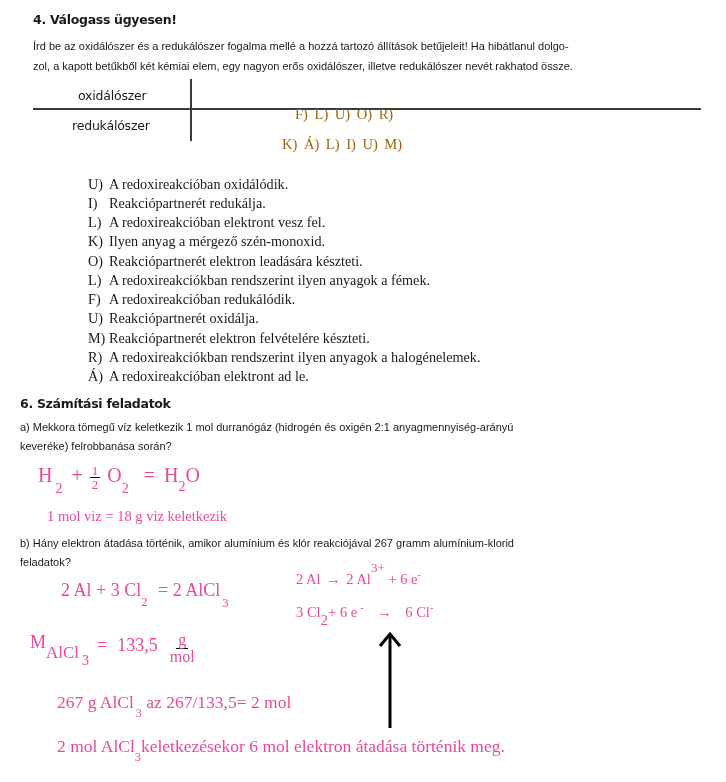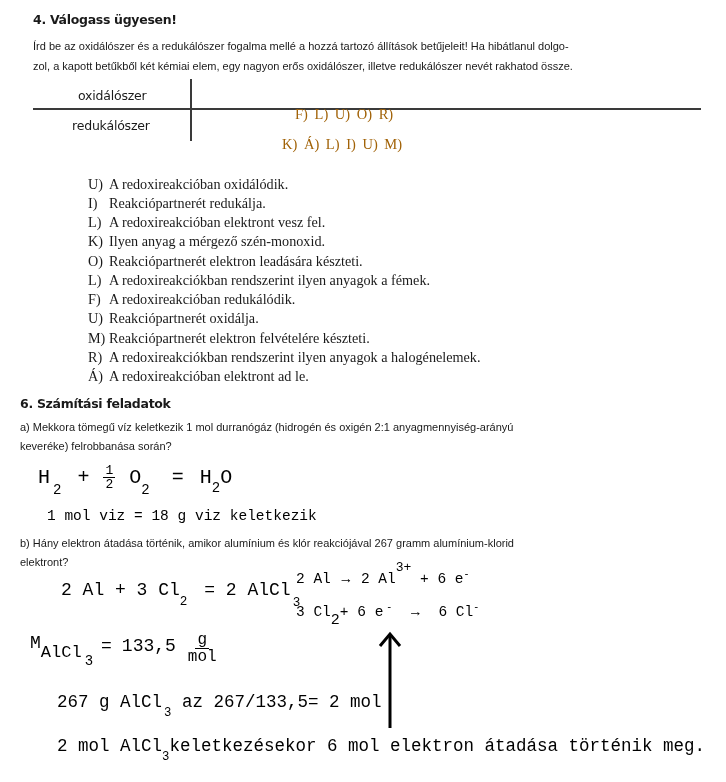--- a/index.html
+++ b/index.html
@@ -6,21 +6,21 @@
   body { width:726px; height:782px; position:relative; overflow:hidden; color:#1a1a1a; }
   .abs { position:absolute; white-space:nowrap; }
   .heading { font-family:"DejaVu Sans", sans-serif; font-weight:bold; font-size:12.5px; letter-spacing:-0.3px; color:#1a1a1a; }
   .para { font-family:Liberation Sans, sans-serif; font-size:11px; line-height:20px; color:#1a1a1a; }
   .tbl-label { font-family:"DejaVu Sans", sans-serif; font-size:12.5px; color:#1a1a1a; letter-spacing:-0.2px; }
   .tbl-val { font-family:"Liberation Serif", serif; font-size:14.5px; color:#a16207; word-spacing:3px;margin-top:20px; }
   .hline { position:absolute; background:#3a3a3a; height:1.5px; }
   .vline { position:absolute; background:#3a3a3a; width:1.5px; }
   .stmt { position:absolute; left:88px; font-family:"Liberation Serif", serif; font-size:14.2px; color:#1a1a1a; white-space:nowrap;margin-top:21px; }
   .stmt .lt { display:inline-block; width:21px; }
-  .eq { font-family:Liberation Mono, monospace; color:#000000; }
+  .eq { font-family:Liberation Serif, serif; color:#ec4899; }
   .eq sub, .eq sup { font-size:70%; }
   .frac { display:inline-flex; flex-direction:column; align-items:center; vertical-align:middle; line-height:1; }
   .frac .num { border-bottom:1.5px solid #000; padding:0 2px; }
   .frac .den { padding:0 2px; }
   .arrow-up { position:absolute; }
 </style>
 </head>
 <body>
 
 <div class="abs heading" style="left:33px; top:12px;">4. Válogass ügyesen!</div>
@@ -63,21 +63,21 @@
       <span class="num">1</span>
       <span class="den">2</span>
     </span>
   <span>O</span><sub style="position:relative; top:6px;">2</sub>
   <span style="margin-left:10px;">=</span>
   <span style="margin-left:4px;">H</span><sub style="position:relative; top:4px;">2</sub><span>O</span>
 </div>
 <div class="abs eq" style="left:47px; top:508px; font-size:14.5px;">1 mol viz = 18 g viz keletkezik</div>
 
 <div class="abs para" style="left:20px; top:533px;">b) Hány elektron átadása történik, amikor alumínium és klór reakciójával 267 gramm alumínium-klorid</div>
-<div class="abs para" style="left:20px; top:552px;">elektront?</div>
+<div class="abs para" style="left:20px; top:552px;">feladatok?</div>
 
 <div class="abs eq" style="left:61px; top:580px; font-size:18px;">
   <span>2 Al + 3 Cl</span><sub style="position:relative; top:5px;">2</sub>
   <span style="margin-left:6px;">=</span>
   <span>2 AlCl</span><sub style="position:relative; top:6px; margin-left:2px;">3</sub>
 </div>
 
 <div class="abs eq" style="left:296px; top:566px; font-size:14.5px;">
   <span>2 Al</span>
   <span style="margin:0 2px;">→</span>

